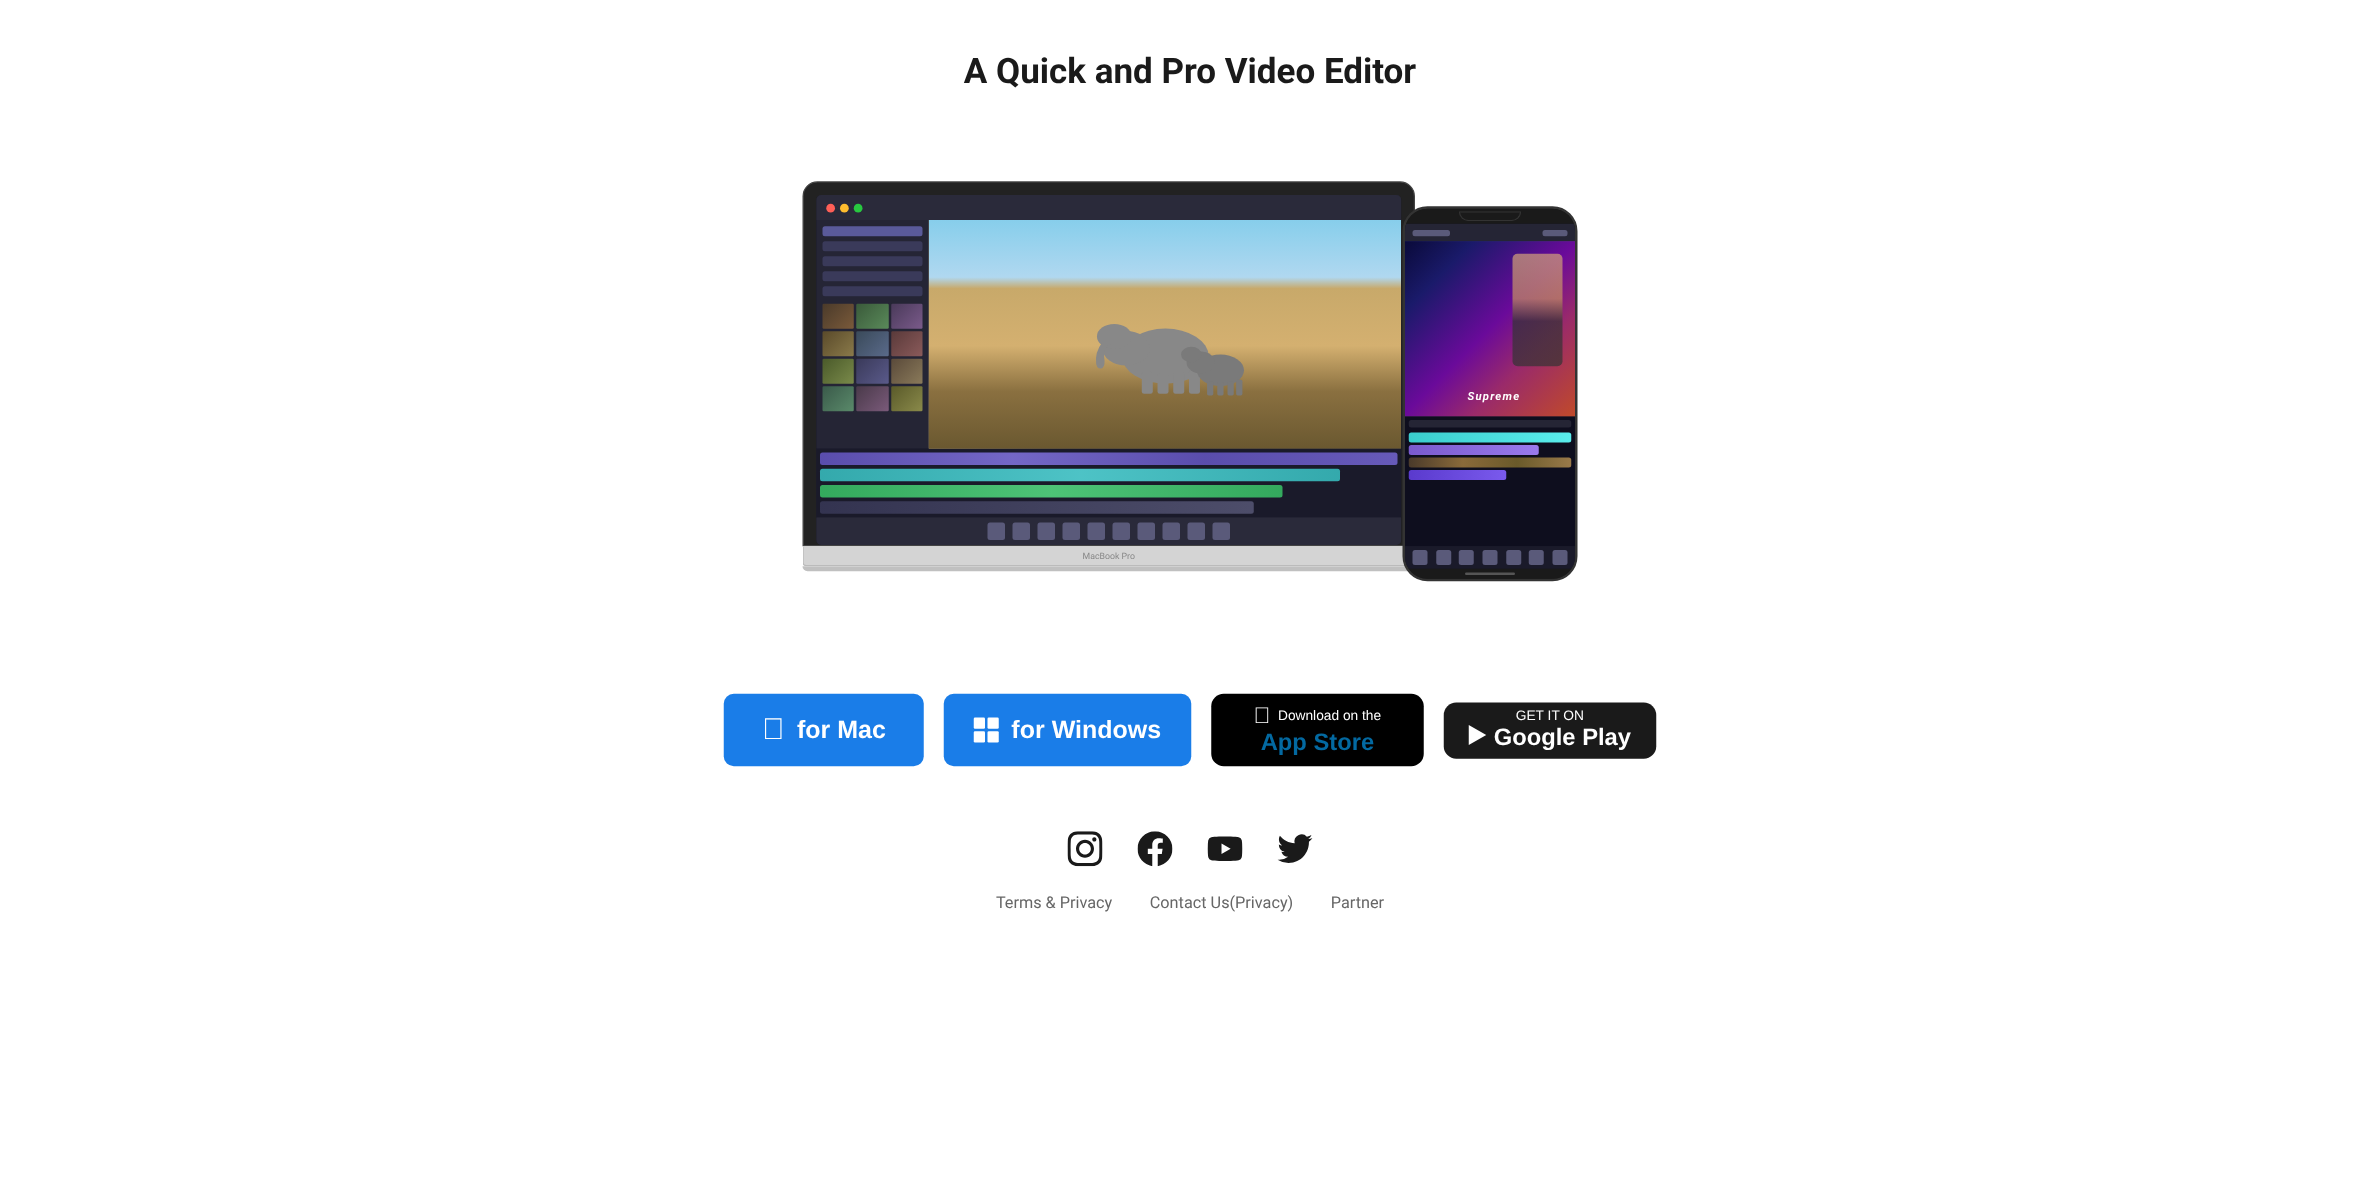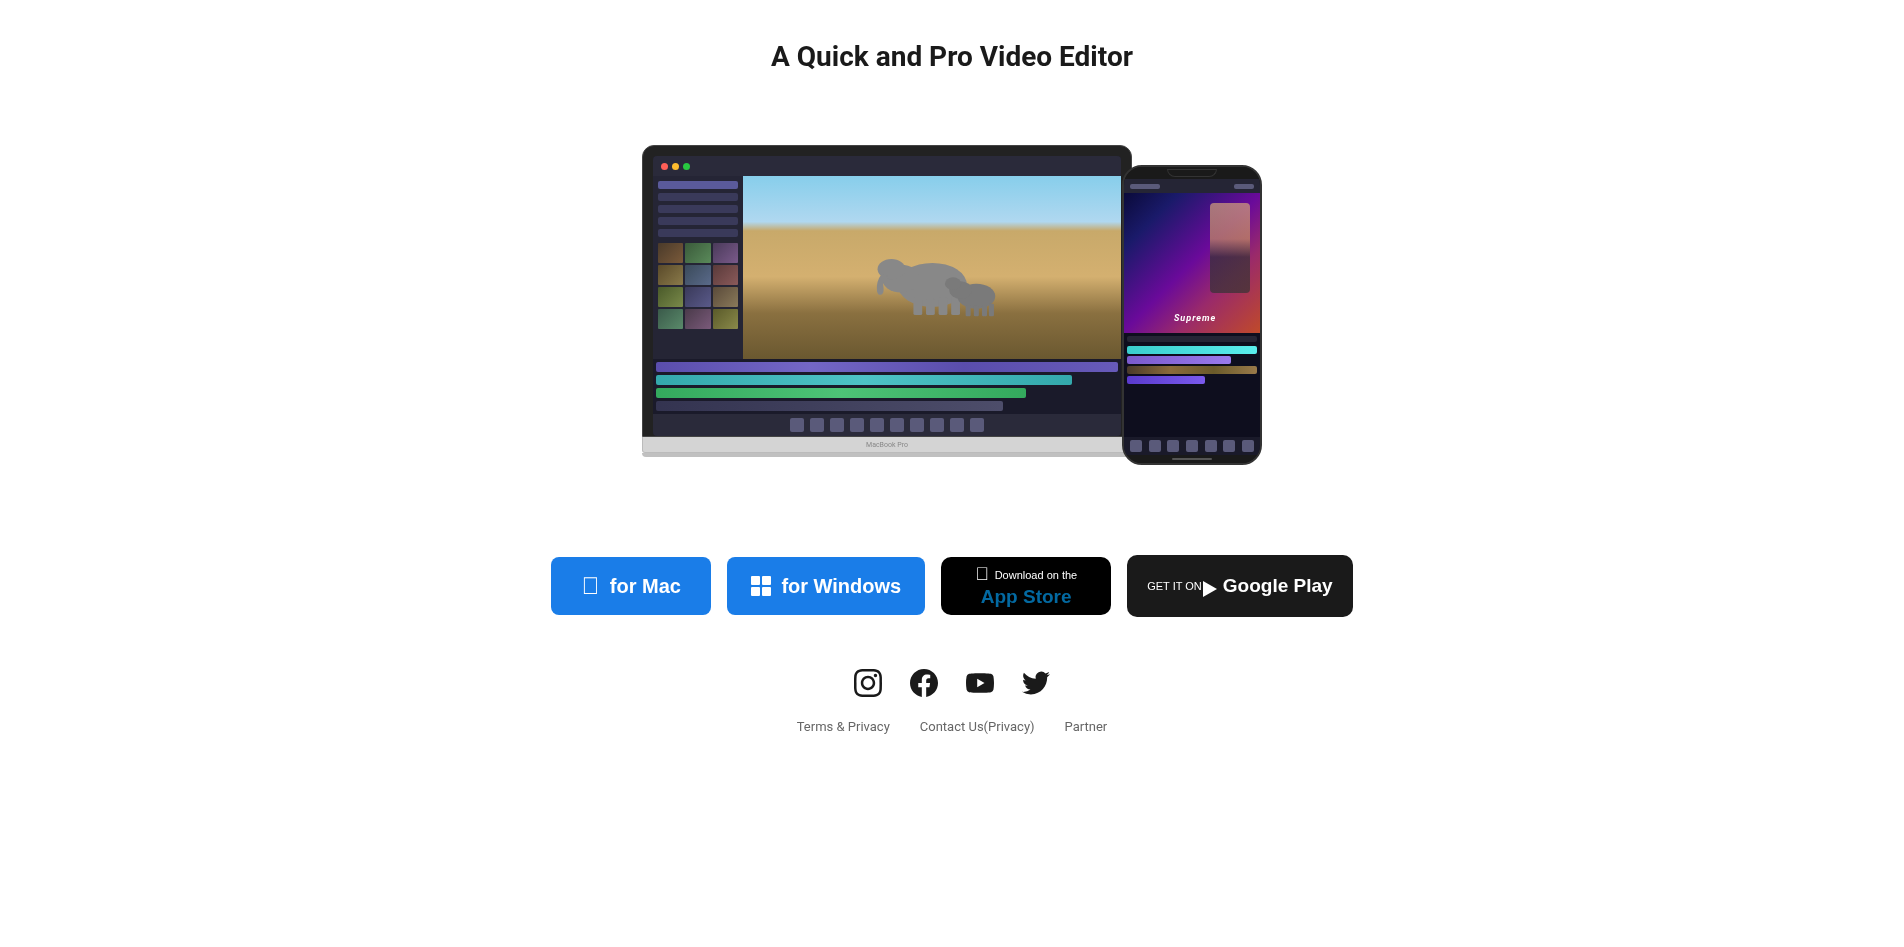--- a/index.html
+++ b/index.html
@@ -368,41 +368,41 @@
       font-weight: 600;
       color: #0369a1;
     }
 
     .btn-googleplay {
       background: #1a1a1a;
       color: white;
       border: none;
       border-radius: 10px;
       padding: 0 20px;
-      height: 62px;
-      display: flex;
-      flex-direction: row;
+      height: 45px;
+      display: flex;
+      flex-direction: column;
       align-items: center;
       justify-content: center;
       cursor: pointer;
       min-width: 170px;
       gap: 1px;
     }
 
     .btn-googleplay-top {
       font-size: 11px;
       color: #ffffff;
     }
 
     .btn-googleplay-bottom {
       font-size: 19px;
       font-weight: 600;
       color: #ffffff;
       display: flex;
-      align-items: flex-end;
+      align-items: flex-start;
       gap: 6px;
     }
 
     
     .social-row {
       display: flex;
       gap: 24px;
       align-items: center;
       margin-bottom: 20px;
     }

